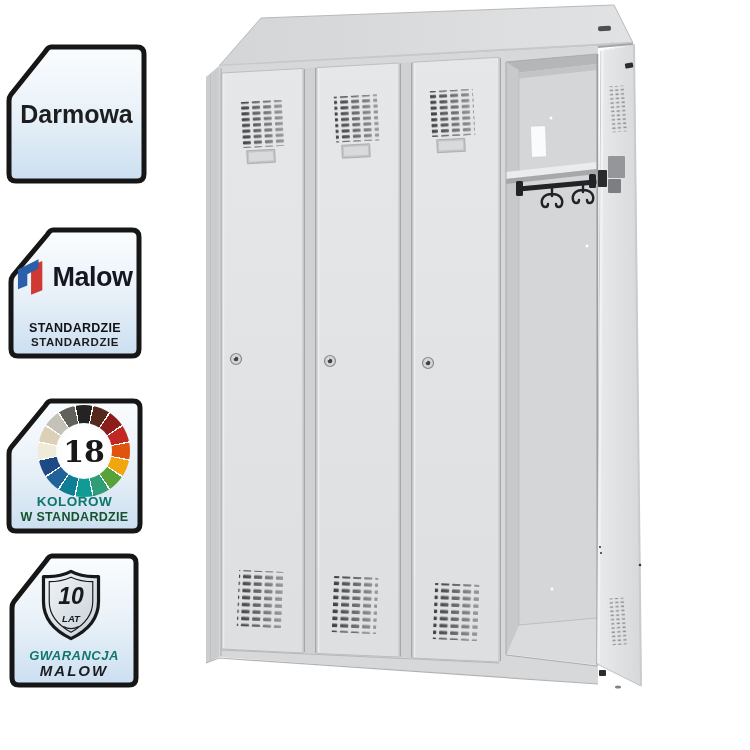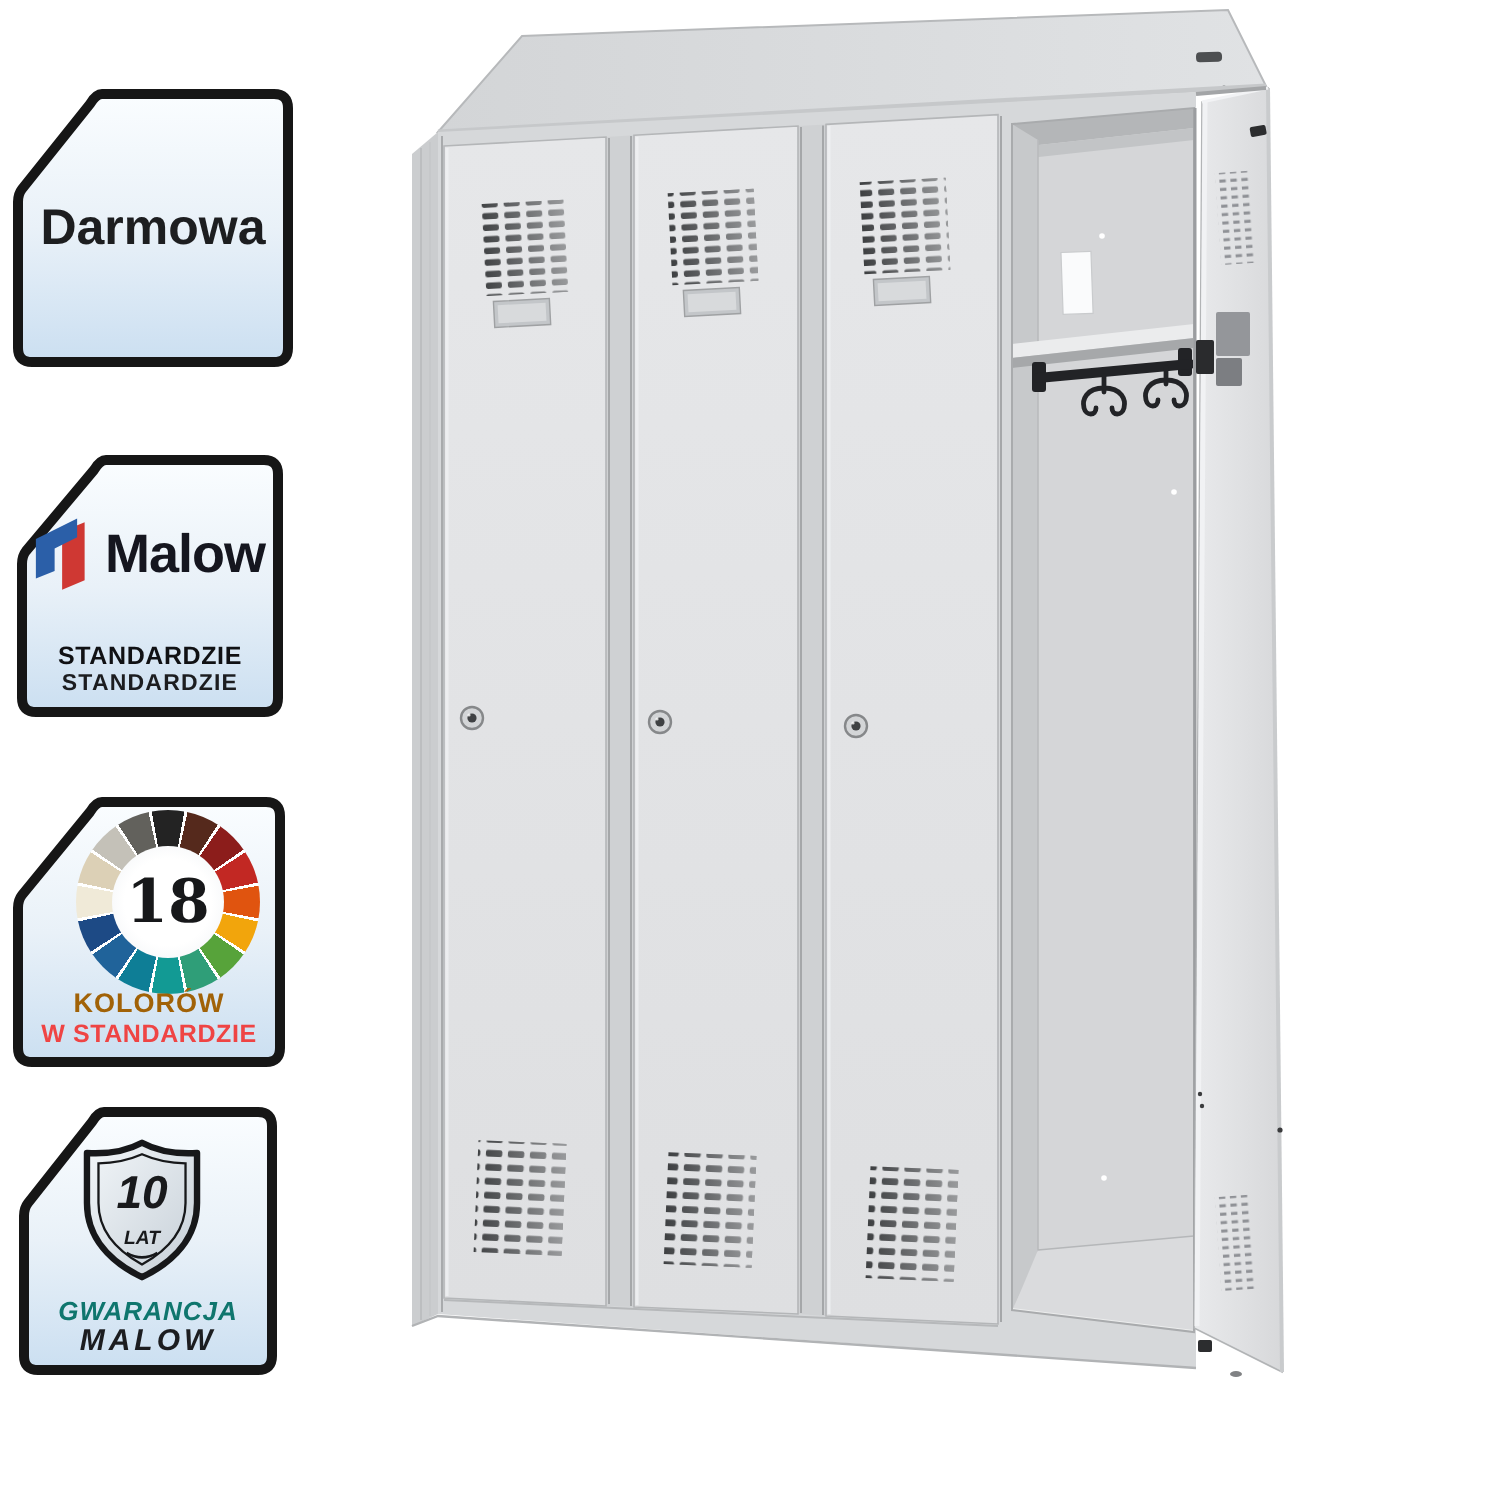--- a/index.html
+++ b/index.html
@@ -19,22 +19,22 @@
   .b2-logo{position:absolute;top:30px;left:0;right:0;display:flex;align-items:center;
            justify-content:center;gap:5px;}
   .b2-brand{font-weight:800;font-size:27px;color:#15161f;letter-spacing:-0.5px;}
   .b2-l1{top:95px;font-weight:800;font-size:12.5px;letter-spacing:0.3px;color:#101114;}
   .b2-l2{top:110px;font-weight:700;font-size:11.5px;letter-spacing:0.6px;color:#1c1d20;}
   .wheel{position:absolute;left:33px;top:8px;width:92px;height:92px;border-radius:50%;}
   .wheel-center{position:absolute;left:50%;top:50%;width:56px;height:56px;margin:-28px 0 0 -28px;
         background:radial-gradient(#ffffff 55%,#eef1f4 100%);border-radius:50%;
         display:flex;align-items:center;justify-content:center;
         font-family:"DejaVu Serif",serif;font-weight:700;font-size:30px;color:#17181a;}
-  .b3-l1{top:97px;font-weight:800;font-size:13.5px;letter-spacing:0.5px;color:#a16207;}
-  .b3-l2{top:113px;font-weight:800;font-size:12.5px;letter-spacing:0.3px;color:#ef4444;}
+  .b3-l1{top:97px;font-weight:800;font-size:13.5px;letter-spacing:0.5px;color:#0f766e;}
+  .b3-l2{top:113px;font-weight:800;font-size:12.5px;letter-spacing:0.3px;color:#14532d;}
   .b4-shield{position:absolute;left:31px;top:13px;width:64px;height:80px;}
   .b4-l1{top:96px;font-weight:800;font-size:13px;letter-spacing:0.5px;color:#0f766e;}
   .b4-l2{top:110px;font-weight:700;font-size:15px;letter-spacing:2px;color:#1c1d20;}
   
   #locker{position:absolute;left:0;top:0;}
   .ventSlot{fill:var(--vent-slot,#3e4042);}
 </style>
 </head>
 <body>
 

